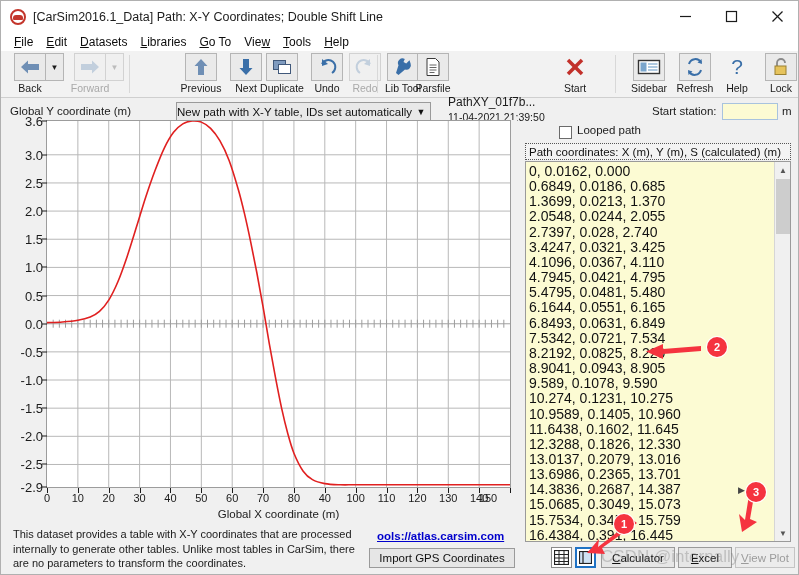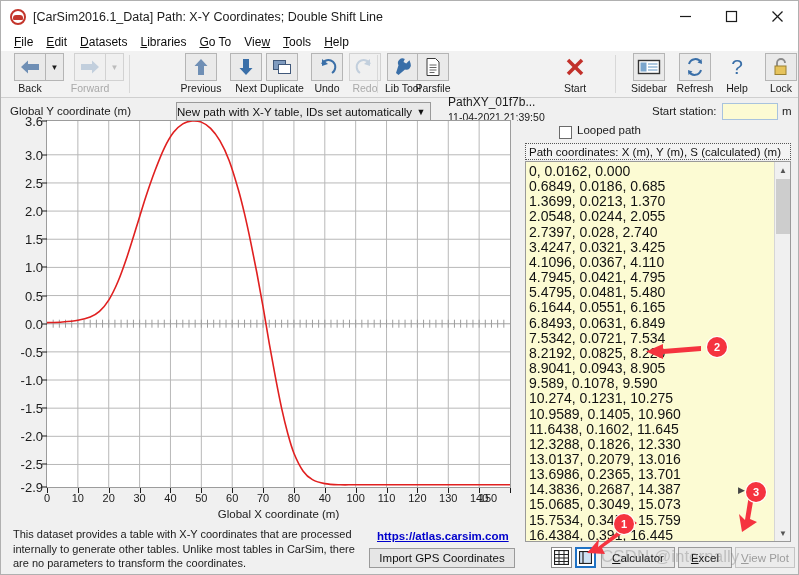--- a/index.html
+++ b/index.html
@@ -624,21 +624,21 @@
         <div class="xtick-dash" style="left: 439.267px;"></div>
         <div class="xtick-lbl" style="left: 470.133px;">140</div>
         <div class="xtick-dash" style="left: 470.133px;"></div>
         <div class="xtick-lbl" style="left: 479px;">150</div>
         <div class="xtick-dash" style="left: 501px;"></div>
       </div>
     <div id="xlabel">Global X coordinate (m)</div>
   </div>
 
   <div id="desc">This dataset provides a table with X-Y coordinates that are processed internally to generate other tables. Unlike most tables in CarSim, there are no parameters to transform the coordinates.</div>
-  <a id="carsim-link" href="#">https://atlas.carsim.com</a>
+  <a id="carsim-link" href="#">ools://atlas.carsim.com</a>
   <div id="import-btn">Import GPS Coordinates</div>
 
   <div id="startstation-lbl">Start station:</div>
   <input id="startstation-input" type="text" value="" style="">
   <div id="startstation-unit">m</div>
 
   <div id="looped-box"></div>
   <div id="looped-lbl">Looped path</div>
 
   <div id="table-header">Path coordinates: X (m), Y (m), S (calculated) (m)</div>

